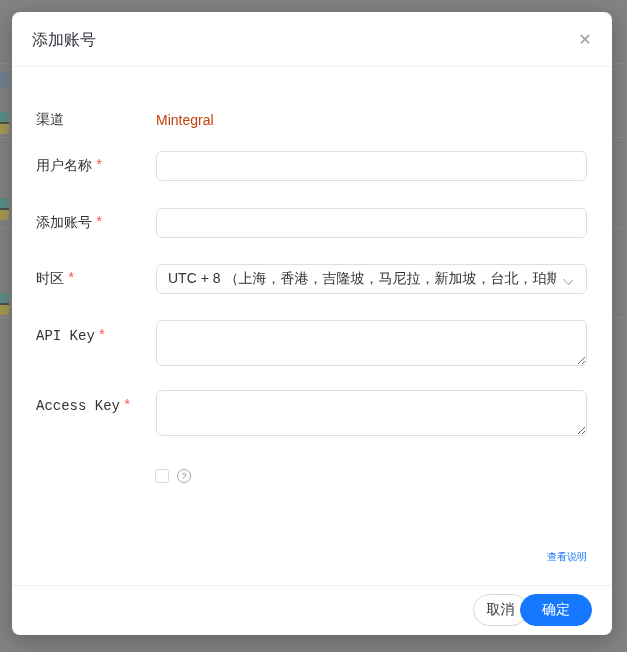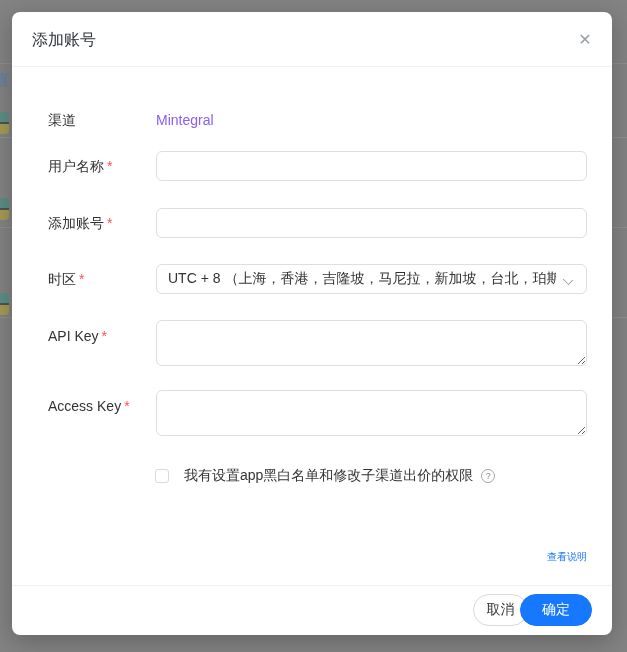--- a/index.html
+++ b/index.html
@@ -41,26 +41,26 @@
   }
   .close-btn {
     position: absolute; right: 9px; top: 10px; width: 36px; height: 36px;
     display: flex; align-items: center; justify-content: center;
     cursor: pointer; border: none; background: transparent;
   }
   .close-glyph { font-size: 16px; color: #9aa0a6; line-height: 1; }
 
   
   .form-label {
-    position: absolute; left: 36px; font-size: 14px; color: #333;
-    line-height: 20px; white-space: nowrap;
+    position: absolute; left: 24px; font-size: 14px; color: #333;
+    line-height: 20px; white-space: nowrap; font-family: Liberation Mono, monospace;
   }
   .req { color: #ff4d4f; margin-left: 3px; font-size: 14px; }
   .field-value {
-    position: absolute; left: 144px; font-size: 14px; color: #8b5cf6; line-height: 20px;
+    position: absolute; left: 144px; font-size: 14px; color: #c2410c; line-height: 20px;
   }
   .text-input {
     position: absolute; left: 144px; width: 431px; height: 30px;
     border: 1px solid #dcdee2; border-radius: 6px; background: #fff;
     font: 14px "Liberation Sans", sans-serif; padding: 0 11px; color: #333;
     outline: none;
   }
   .select-box {
     position: absolute; left: 144px; width: 431px; height: 30px;
     border: 1px solid #dcdee2; border-radius: 6px; background: #fff;
@@ -162,21 +162,20 @@
   </div>
 
   <div class="form-label" style="top:314px"><span>API Key</span><span class="req">*</span></div>
   <textarea class="area-input" style="top: 308px;"></textarea>
 
   <div class="form-label" style="top:384px"><span>Access Key</span><span class="req">*</span></div>
   <textarea class="area-input" style="top: 378px;"></textarea>
 
   <div class="check-row" style="top:454px">
     <span class="check-box"></span>
-    <span class="check-label">我有设置app黑白名单和修改子渠道出价的权限</span>
     <span class="help-icon">
         <span>?</span>
       </span>
   </div>
 
   <a class="doc-link">查看说明</a>
 
   <div class="modal-footer">
     <button class="btn btn-cancel">取消</button>
     <button class="btn btn-confirm">确定</button>

